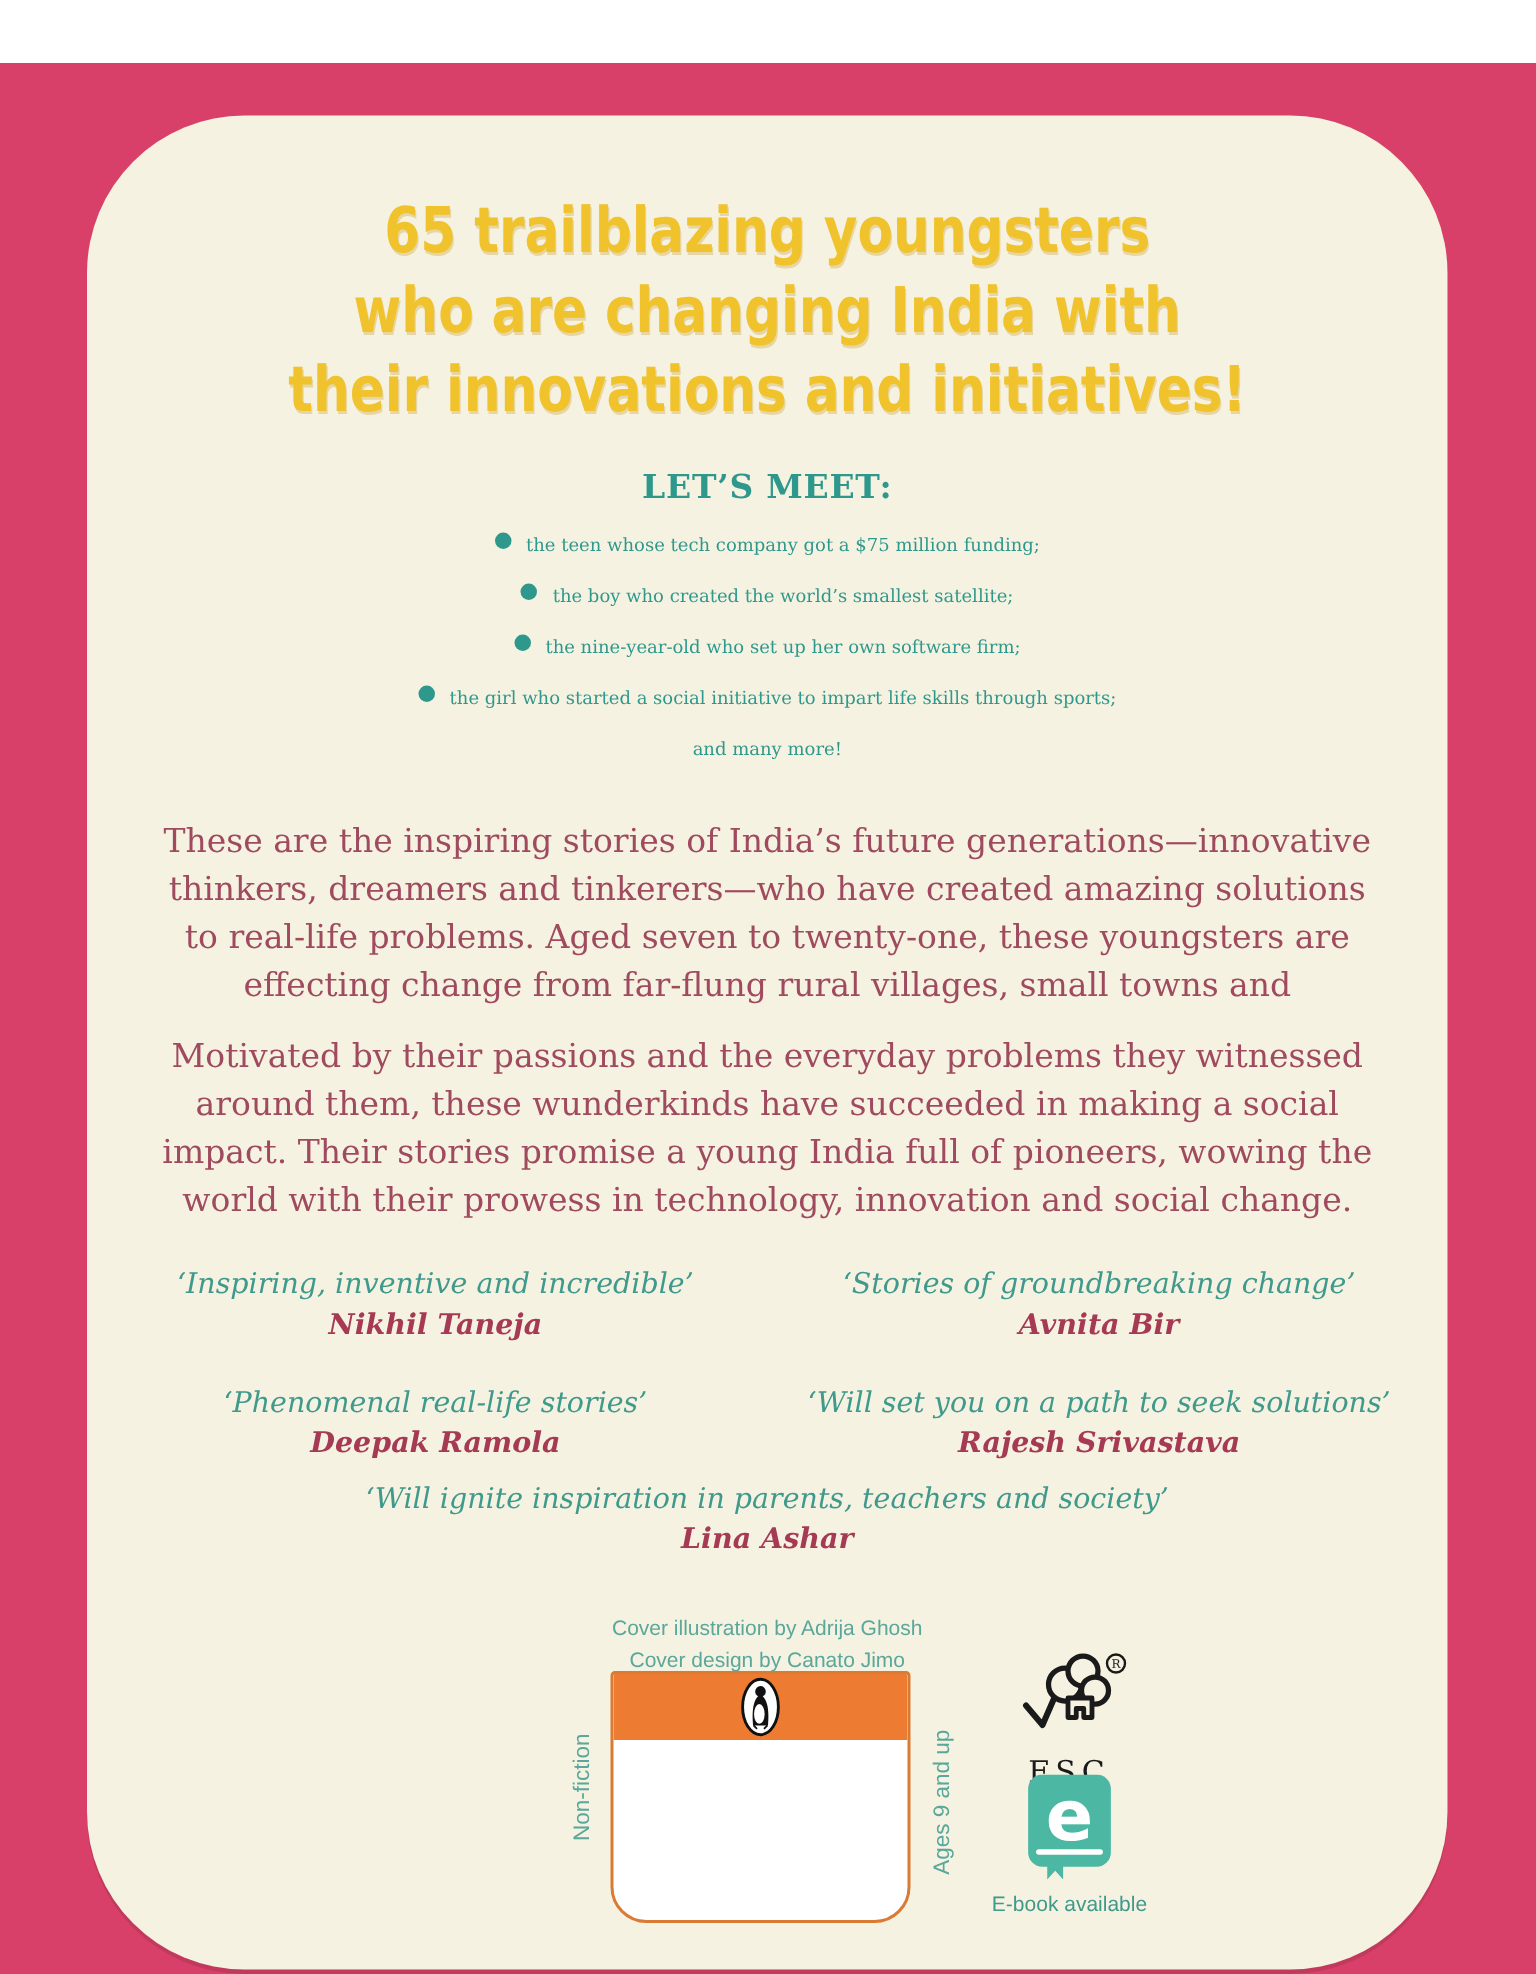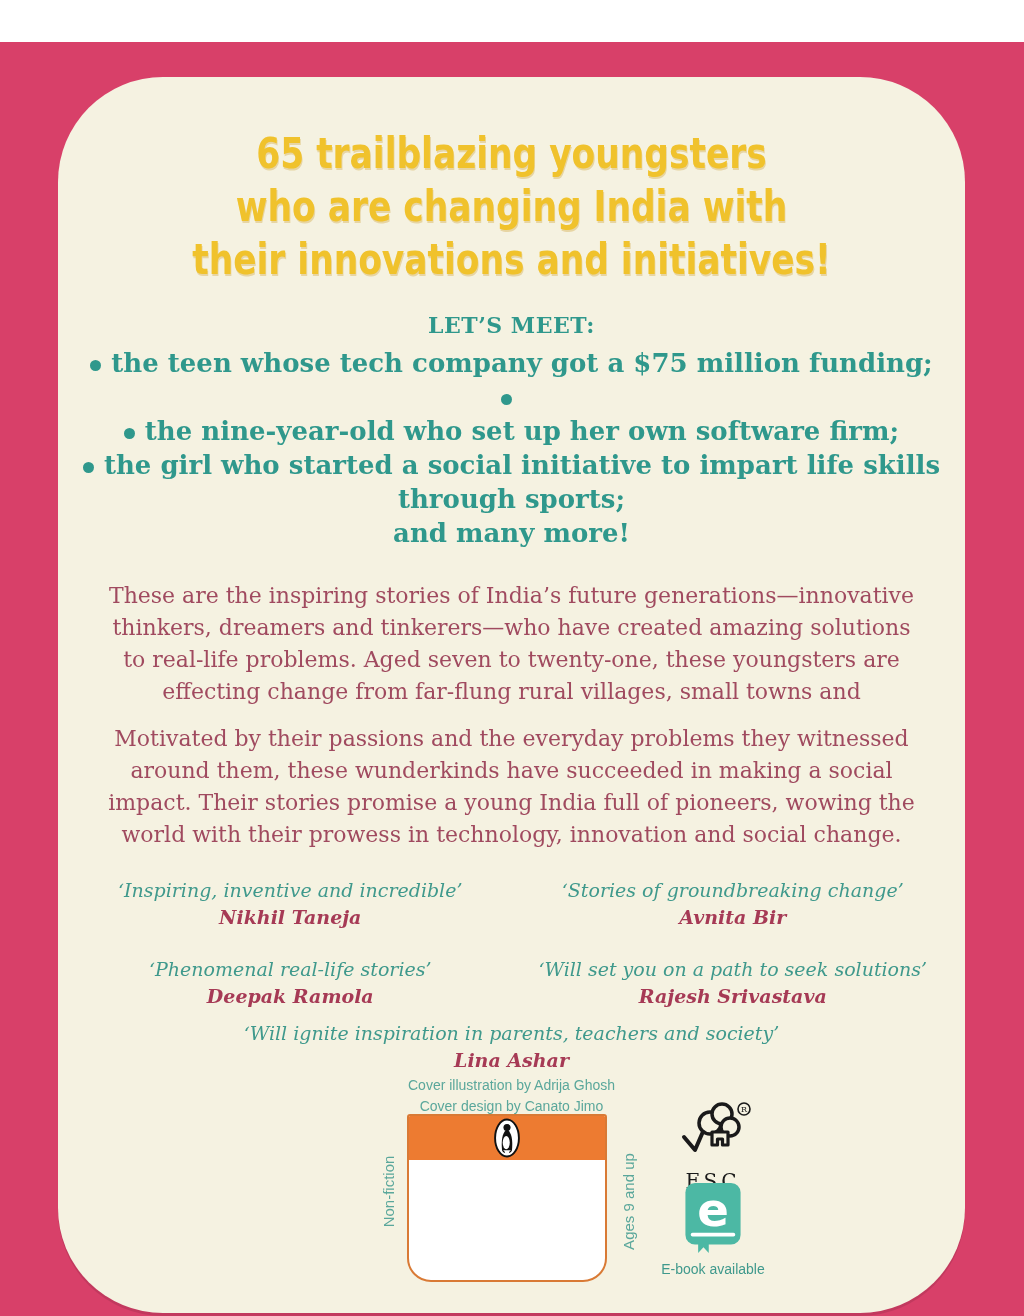--- a/index.html
+++ b/index.html
@@ -16,21 +16,21 @@
   
   .headline { margin-top:50px; text-align:center; color:#f0c22c;
     font-family:"DejaVu Sans", sans-serif; font-weight:bold;
     font-size:42px; line-height:53px; letter-spacing:0px;
     text-shadow:1px 2px 0 rgba(199,147,21,0.30); }
   .headline > div { transform:scaleX(0.82); }
   
   .meet { margin-top:24px; text-align:center; color:#2f988c; }
   .meet h2 { font-size:22px; line-height:30px; letter-spacing:0.5px; font-weight:bold; }
   .meet ul { list-style:none; margin-top:6px; }
-  .meet li, .meet .more { font-size:26px; line-height:34px; font-weight:bold; }
+  .meet li, .meet .more { font-size:12px; line-height:34px; font-weight:normal; }
   .dot { display:inline-block; width:11px; height:11px; border-radius:50%;
     background:#2f988c; margin-right:10px; position:relative; top:-1px; }
   
   .para { text-align:center; color:#a04a5f; font-size:22px; line-height:32px; }
   .p1 { margin-top:30px; }
   .p2 { margin-top:15px; }
   
   .quotes { margin-top:26px; }
   .quotes-grid { width:860px; margin:0 auto; display:grid;
     grid-template-columns:1fr 1fr; column-gap:24px; row-gap:10px;gap:25px; }
@@ -68,21 +68,21 @@
     <header class="headline">
       <div>65 trailblazing youngsters</div>
       <div>who are changing India with</div>
       <div>their innovations and initiatives!</div>
     </header>
 
     <section class="meet">
       <h2>LET’S MEET:</h2>
       <ul>
         <li><span class="dot"></span><span>the teen whose tech company got a $75 million funding;</span></li>
-        <li><span class="dot"></span></li>
+        <li><span class="dot"></span><span>the boy who created the world’s smallest satellite;</span></li>
         <li><span class="dot"></span><span>the nine-year-old who set up her own software firm;</span></li>
         <li><span class="dot"></span><span>the girl who started a social initiative to impart life skills through sports;</span></li>
       </ul>
       <div class="more">and many more!</div>
     </section>
 
     <section class="para p1">
       <div>These are the inspiring stories of India’s future generations—innovative</div>
       <div>thinkers, dreamers and tinkerers—who have created amazing solutions</div>
       <div>to real-life problems. Aged seven to twenty-one, these youngsters are</div>

